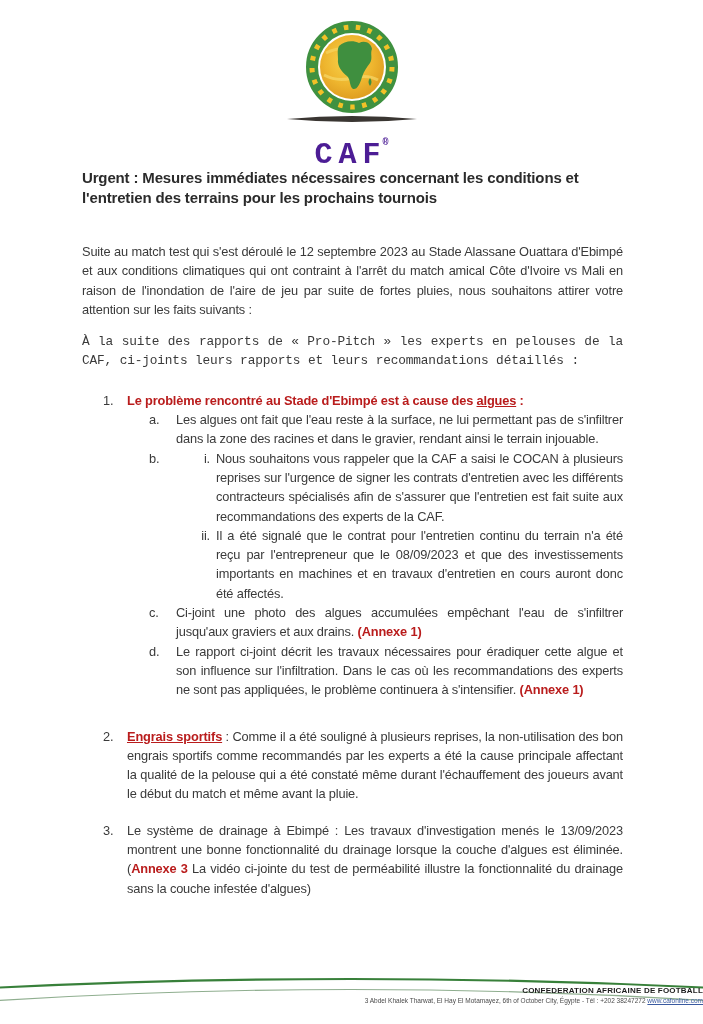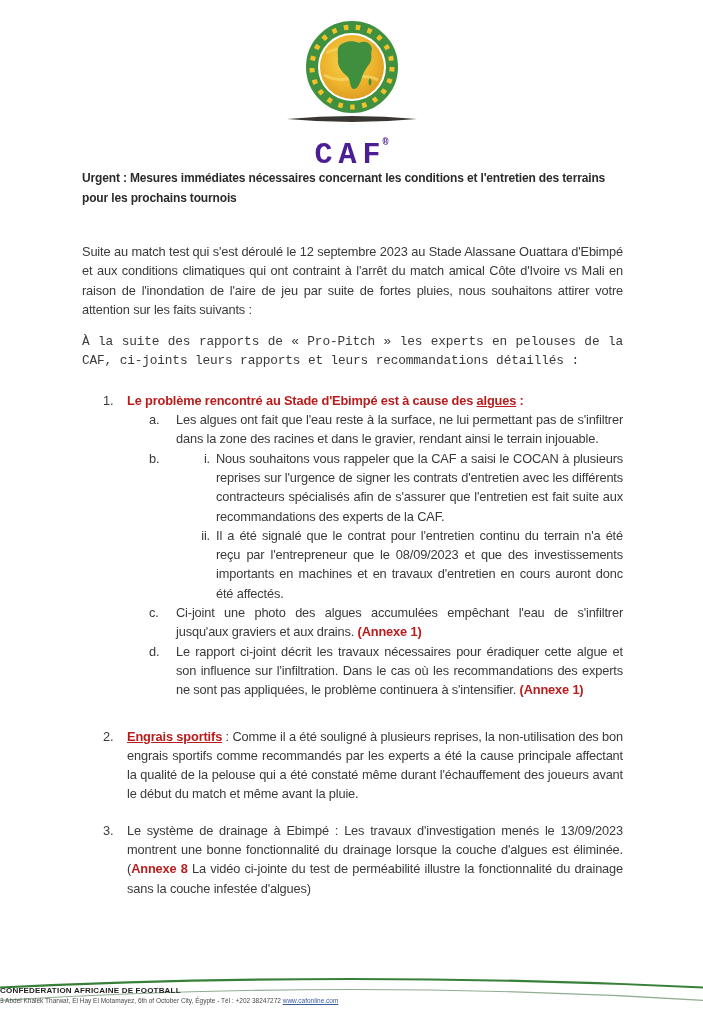--- a/index.html
+++ b/index.html
@@ -8,39 +8,39 @@
   
   .logo{position:absolute;top:20px;left:50%;transform:translateX(-50%);width:170px;text-align:center;}
   .logo svg{display:block;margin:0 auto;}
   .swoosh{margin-top:-7px;}
   .brand{font-weight:bold;font-size:30px;letter-spacing:6px;color:#4c1d95;line-height:1;margin-top:12px;
          font-family:Liberation Mono, monospace;}
   .brand sup{font-size:10px;letter-spacing:0;vertical-align:18px;margin-left:-4px;}
   
   .main{position:absolute;left:82px;top:168px;width:541px;font-size:12.8px;line-height:19.3px;
         letter-spacing:-0.15px;text-align:justify;}
-  .title{font-weight:bold;font-size:12px;line-height:20px;color:#2b2b2b;text-align:left;}
+  .title{font-weight:bold;font-size:15px;line-height:20px;color:#2b2b2b;text-align:left;}
   .para{margin-top:34px;}
   .para.second{margin-top:13px;font-family:Liberation Mono, monospace;}
   .list{margin-top:20px;}
   .li{display:flex;align-items:flex-start;}
   .m{flex:0 0 auto;}
   .l1 > .m{width:24px;margin-left:21px;}
   .l2{margin-left:22px;}
   .l2 > .m{width:27px;}
   .l3{margin-left:16px;}
   .l3 > .m{width:18px;margin-right:6px;text-align:right;}
   .c{flex:1 1 auto;min-width:0;}
   .u{text-decoration:underline;}
   b{color:#b91c1c;}
   .gap-a{margin-top:27px;}
   .gap-b{margin-top:17px;}
   
   .footer-arcs{position:absolute;left:0;top:968px;width:703px;height:40px;}
-  .footer-text{position:absolute;left:0;top:986px;width:703px;text-align:left;}
+  .footer-text{position:absolute;left:0;top:986px;width:703px;text-align:right;}
   .footer-org{font-size:8px;font-weight:bold;color:#1d1d1d;letter-spacing:0.2px;}
   .footer-addr{font-size:6.5px;color:#4a4a4a;margin-top:2px;}
   .footer-addr .site{text-decoration:underline;color:#3a5aa0;cursor:pointer;}
 </style>
 </head>
 <body>
 
 <div class="page">
 
   <div class="logo">
@@ -119,21 +119,21 @@
         </div>
       </div>
 
       <div class="li l1 gap-a">
         <span class="m">2.</span>
         <div class="c"><b class="u">Engrais sportifs</b><span> : Comme il a été souligné à plusieurs reprises, la non-utilisation des bon engrais sportifs comme recommandés par les experts a été la cause principale affectant la qualité de la pelouse qui a été constaté même durant l'échauffement des joueurs avant le début du match et même avant la pluie.</span></div>
       </div>
 
       <div class="li l1 gap-b">
         <span class="m">3.</span>
-        <div class="c"><span>Le système de drainage à Ebimpé : Les travaux d'investigation menés le 13/09/2023 montrent une bonne fonctionnalité du drainage lorsque la couche d'algues est éliminée. (</span><b>Annexe 8</b><span> La vidéo ci-jointe du test de perméabilité illustre la fonctionnalité du drainage sans la couche infestée d'algues)</span></div>
+        <div class="c"><span>Le système de drainage à Ebimpé : Les travaux d'investigation menés le 13/09/2023 montrent une bonne fonctionnalité du drainage lorsque la couche d'algues est éliminée. (</span><b>Annexe 3</b><span> La vidéo ci-jointe du test de perméabilité illustre la fonctionnalité du drainage sans la couche infestée d'algues)</span></div>
       </div>
 
     </div>
   </div>
 
   <svg class="footer-arcs" viewBox="0 0 703 40">
     <path d="M-10,20 Q351,2 713,20" fill="none" stroke="#38803a" stroke-width="2.2"></path>
     <path d="M-10,33 Q351,10 713,33" fill="none" stroke="#8fae8f" stroke-width="1.1"></path>
   </svg>
   <div class="footer-text">

